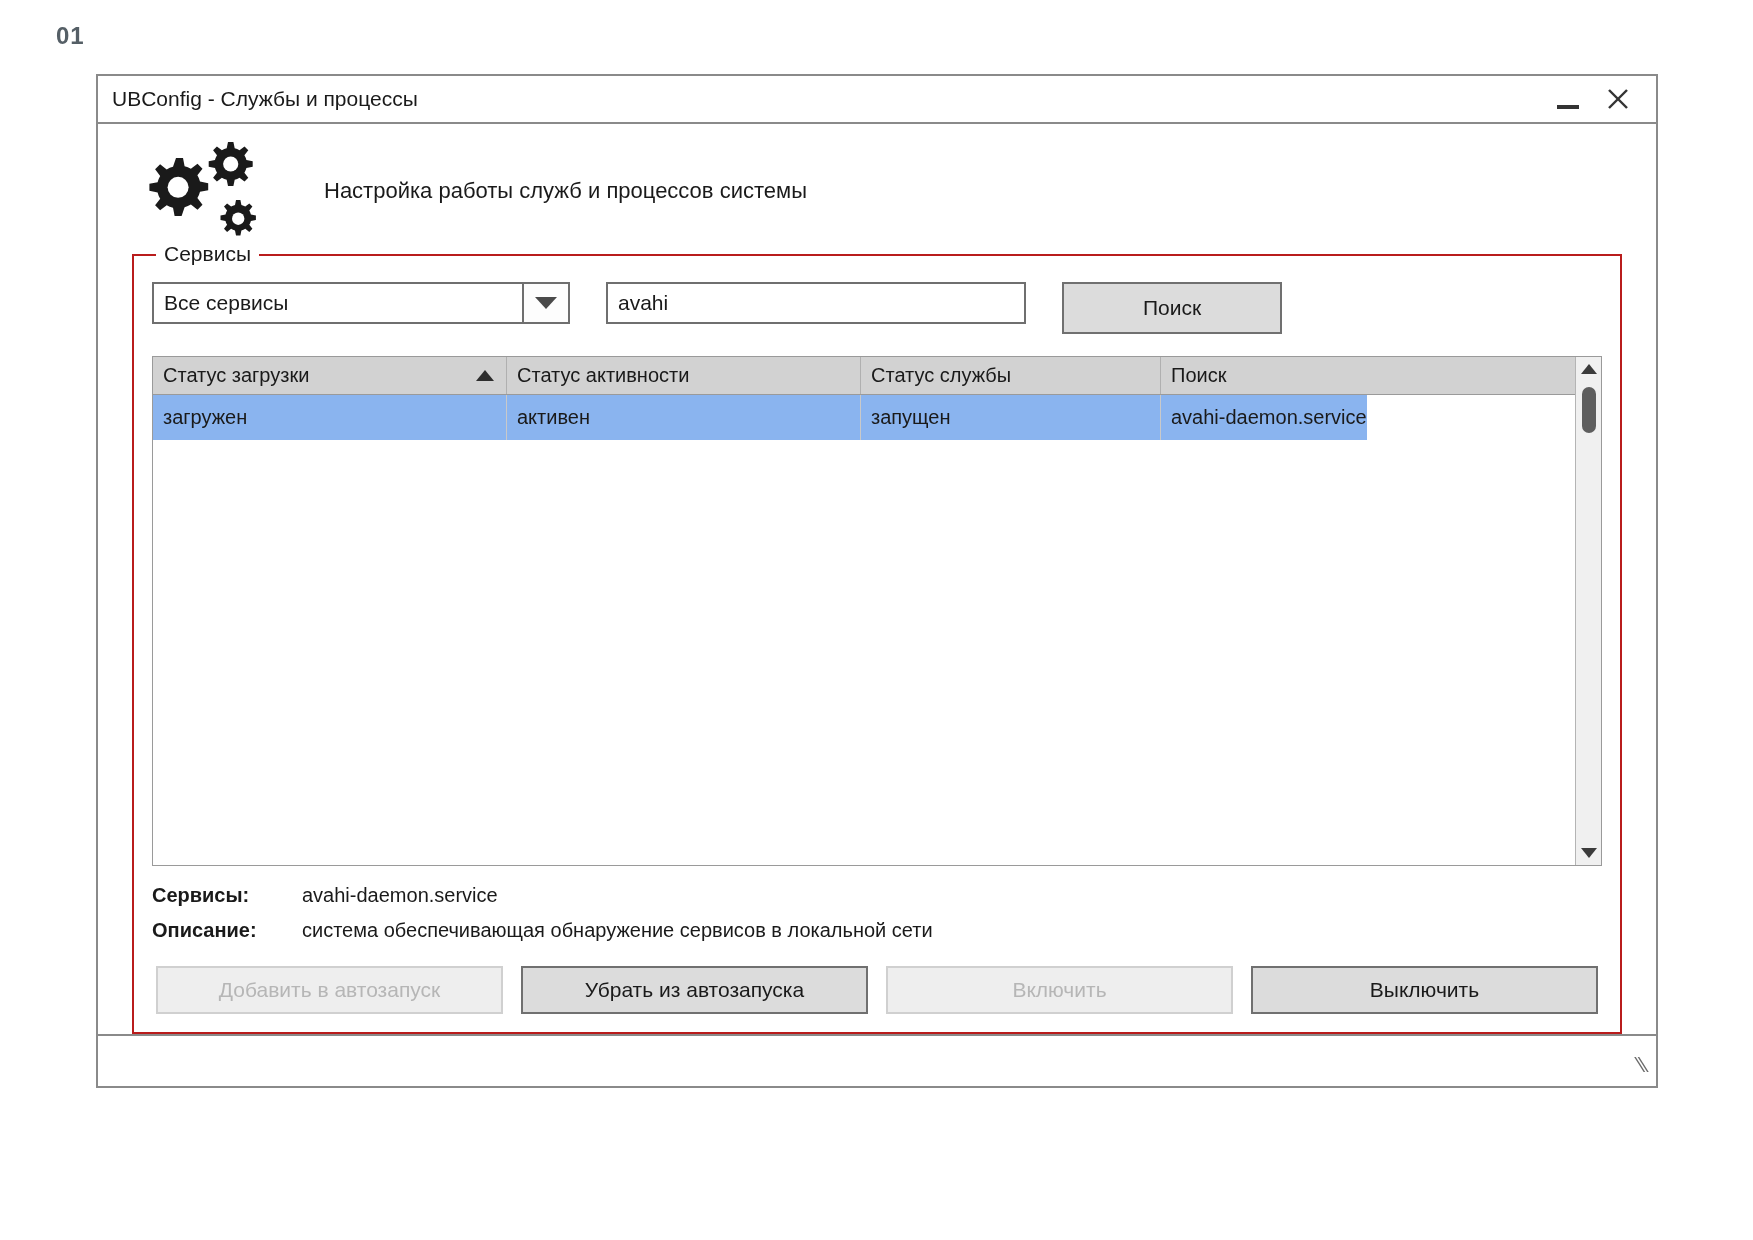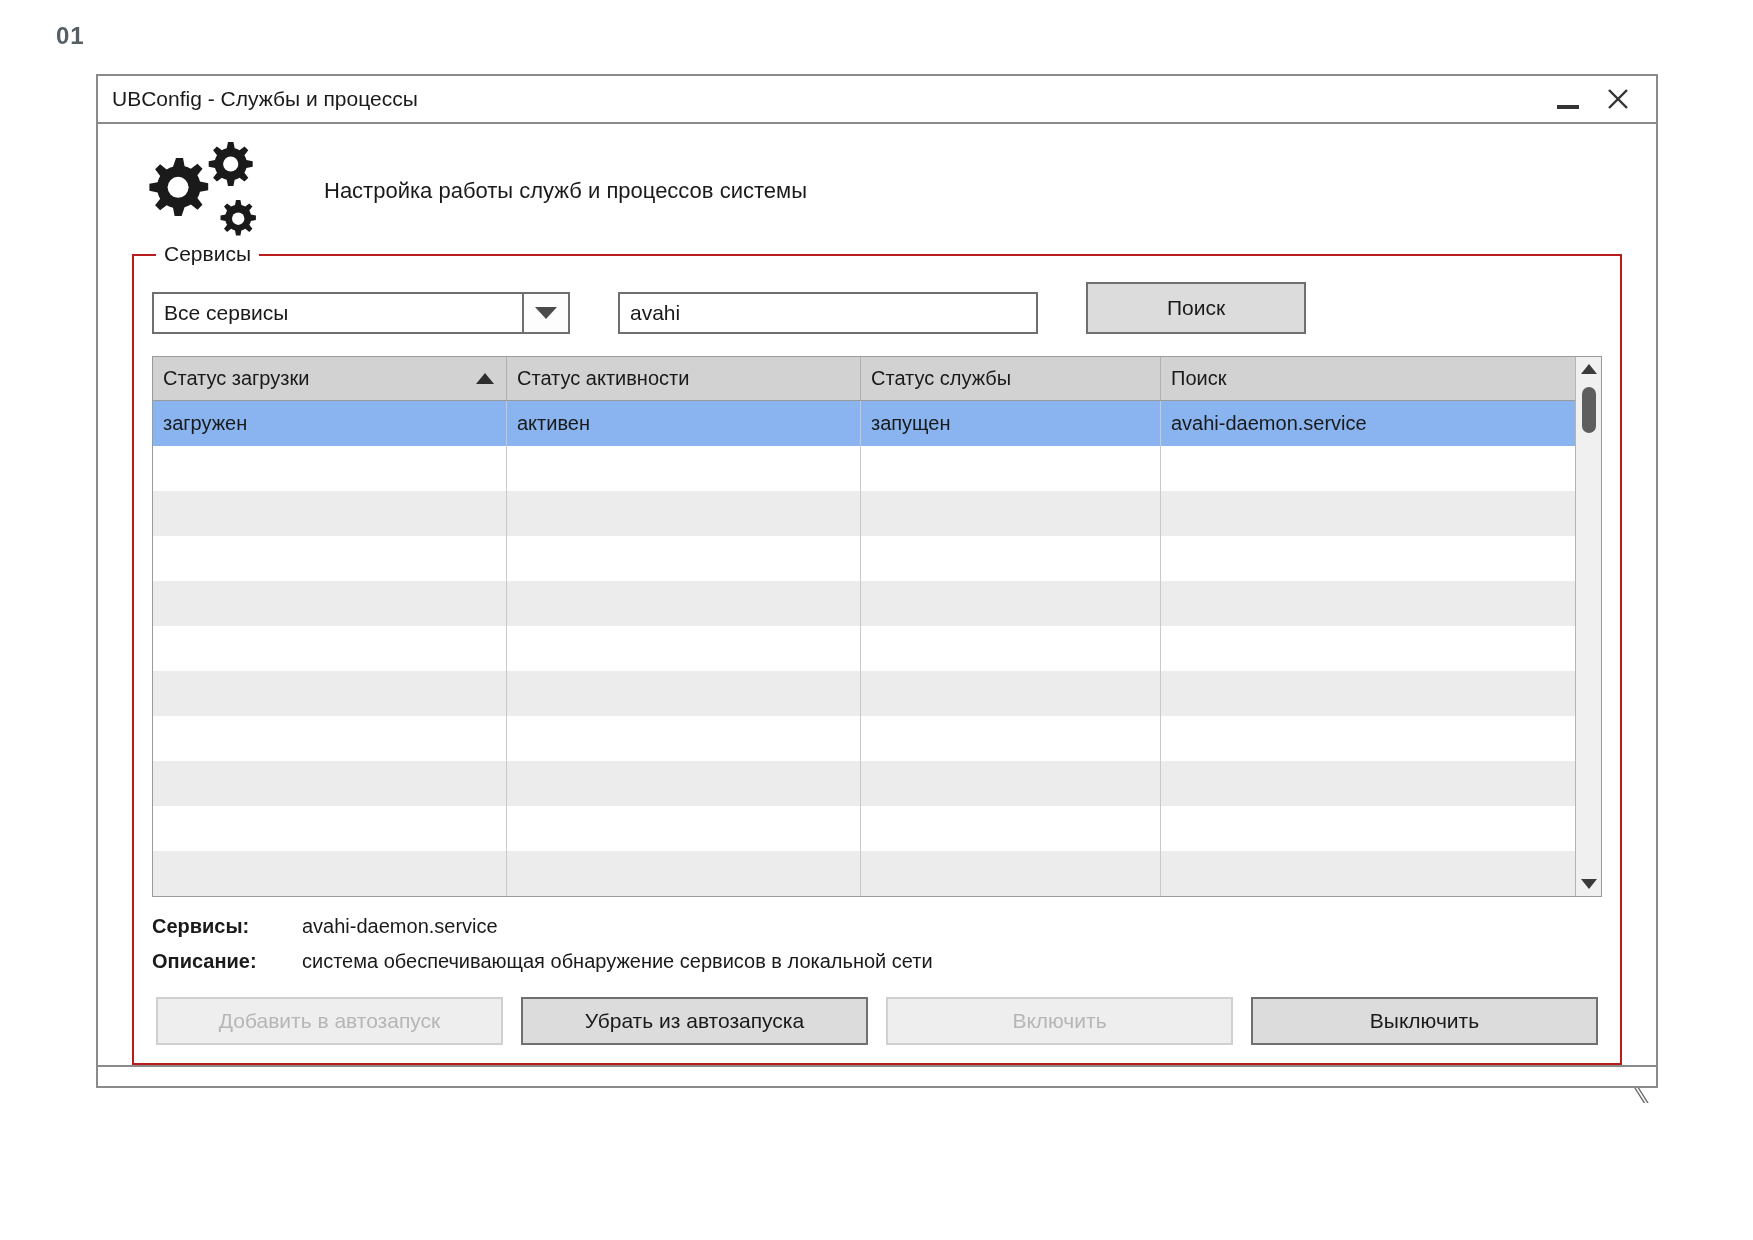--- a/index.html
+++ b/index.html
@@ -118,23 +118,23 @@
     position: absolute;
     top: -14px;
     left: 22px;
     background: #ffffff;
     padding: 0 8px;
     font-size: 21px;
     color: #1a1a1a;
   }
   .filters-row {
     display: flex;
-    align-items: flex-end;
+    align-items: flex-start;
     margin-top: 26px;
-    gap: 48px;
+    gap: 36px;
   }
   .combo {
     width: 418px;
     height: 42px;
     border: 2px solid #6f6f6f;
     background: #ffffff;
     display: flex;
     align-items: center;
     box-sizing: border-box;
     position: relative;
@@ -194,21 +194,21 @@
     box-sizing: border-box;
     flex: 1 1 auto;
     display: flex;
     flex-direction: column;
     min-height: 0;
     background: #ffffff;
     position: relative;
   }
   .table-head {
     display: flex;
-    height: 44px;
+    height: 38px;
     background: #d2d2d2;
     border-bottom: 1px solid #9a9a9a;
     box-sizing: border-box;
     flex: 0 0 auto;
   }
   .th {
     font-size: 20px;
     color: #1a1a1a;
     display: flex;
     align-items: center;
@@ -228,21 +228,21 @@
     width: 0; height: 0;
     border-left: 9px solid transparent;
     border-right: 9px solid transparent;
     border-bottom: 11px solid #2d2d2d;
   }
   .table-body {
     flex: 1 1 auto;
     position: relative;
     overflow: hidden;
     display: flex;
-    flex-direction: column;
+    flex-direction: row;
   }
   .tr {
     display: flex;
     height: 45px;
     flex: 0 0 auto;
     box-sizing: border-box;
   }
   .tr.alt { background: #ececec; }
   .tr.selected { background: #8ab4ef; }
   .td {

